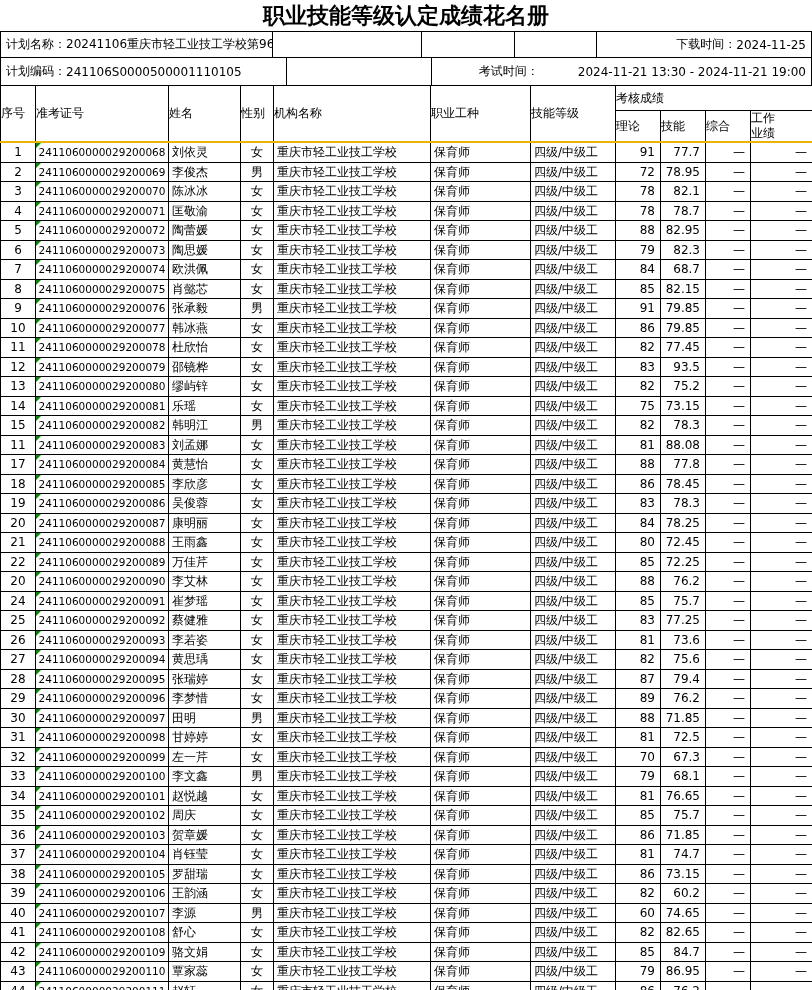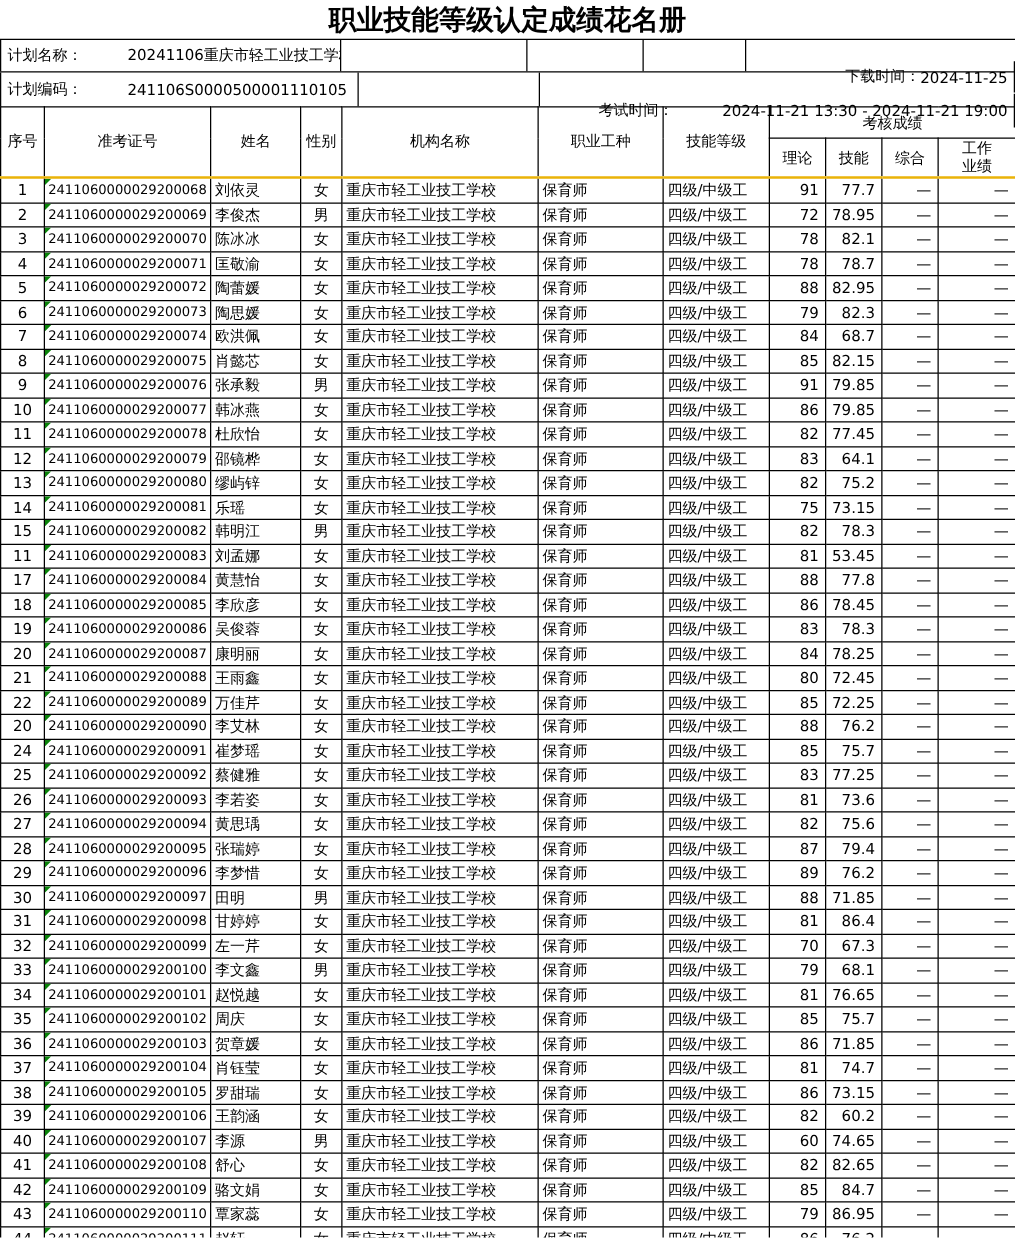--- a/index.html
+++ b/index.html
@@ -14,35 +14,35 @@
     height:31px; display:flex; align-items:center; justify-content:center;
     font-size:22px; font-weight:bold;
     font-family:"DejaVu Serif","Liberation Serif",serif;
   }
   
   .info-row { display:flex; border-top:1px solid #000; }
   .info-row .cell {
     border-right:1px solid #000; height:100%;
     display:flex; align-items:center; white-space:nowrap; overflow:hidden;
   }
-  .info-row .cell:first-child { border-left:1px solid #000;gap:36px; }
+  .info-row .cell:first-child { border-left:1px solid #000; }
   .info-row1 { height:26px; }
   .info-row2 { height:28px; }
   .cell.pad-l { padding-left:5px; }
-  .cell.right { justify-content:flex-end; padding-right:5px;margin-top:17px; }
+  .cell.right { justify-content:flex-end; padding-right:5px; }
   
   table.main {
     width:812px; border-collapse:collapse; table-layout:fixed;
     border-top:1px solid #000;
   }
   th, td {
     border:1px solid #000; overflow:hidden; white-space:nowrap;
     font-weight:normal; font-size:12px;
   }
-  thead th { text-align:center; vertical-align:middle; }
+  thead th { text-align:left; vertical-align:middle; }
   thead tr.h1 th { height:25px; }
   thead tr.h2 th { height:29px; }
   thead tr.h2 th, thead th[rowspan] { border-bottom:2px solid #eab308; }
   tbody td { height:18.9px; line-height:18.5px; vertical-align:middle; }
   td.c { text-align:center; }
   td.l { text-align:left; padding-left:3px; }
   td.r { text-align:right; padding-right:5px; }
   td.ticket {
     position:relative; text-align:center;
     font-size:10.5px; letter-spacing:0px;margin-left:42px;
@@ -265,21 +265,21 @@
         </tr>
         <tr>
           <td class="c">12</td>
           <td class="ticket"><span class="tri"></span><span>2411060000029200079</span></td>
           <td class="l">邵镜桦</td>
           <td class="c">女</td>
           <td class="l">重庆市轻工业技工学校</td>
           <td class="l">保育师</td>
           <td class="l">四级/中级工</td>
           <td class="r">83</td>
-          <td class="r">64.1</td>
+          <td class="r">93.5</td>
           <td class="r">—</td>
           <td class="r">—</td>
         </tr>
         <tr>
           <td class="c">13</td>
           <td class="ticket"><span class="tri"></span><span>2411060000029200080</span></td>
           <td class="l">缪屿锌</td>
           <td class="c">女</td>
           <td class="l">重庆市轻工业技工学校</td>
           <td class="l">保育师</td>
@@ -317,21 +317,21 @@
         </tr>
         <tr>
           <td class="c">11</td>
           <td class="ticket"><span class="tri"></span><span>2411060000029200083</span></td>
           <td class="l">刘孟娜</td>
           <td class="c">女</td>
           <td class="l">重庆市轻工业技工学校</td>
           <td class="l">保育师</td>
           <td class="l">四级/中级工</td>
           <td class="r">81</td>
-          <td class="r">53.45</td>
+          <td class="r">88.08</td>
           <td class="r">—</td>
           <td class="r">—</td>
         </tr>
         <tr>
           <td class="c">17</td>
           <td class="ticket"><span class="tri"></span><span>2411060000029200084</span></td>
           <td class="l">黄慧怡</td>
           <td class="c">女</td>
           <td class="l">重庆市轻工业技工学校</td>
           <td class="l">保育师</td>
@@ -512,21 +512,21 @@
         </tr>
         <tr>
           <td class="c">31</td>
           <td class="ticket"><span class="tri"></span><span>2411060000029200098</span></td>
           <td class="l">甘婷婷</td>
           <td class="c">女</td>
           <td class="l">重庆市轻工业技工学校</td>
           <td class="l">保育师</td>
           <td class="l">四级/中级工</td>
           <td class="r">81</td>
-          <td class="r">86.4</td>
+          <td class="r">72.5</td>
           <td class="r">—</td>
           <td class="r">—</td>
         </tr>
         <tr>
           <td class="c">32</td>
           <td class="ticket"><span class="tri"></span><span>2411060000029200099</span></td>
           <td class="l">左一芹</td>
           <td class="c">女</td>
           <td class="l">重庆市轻工业技工学校</td>
           <td class="l">保育师</td>

